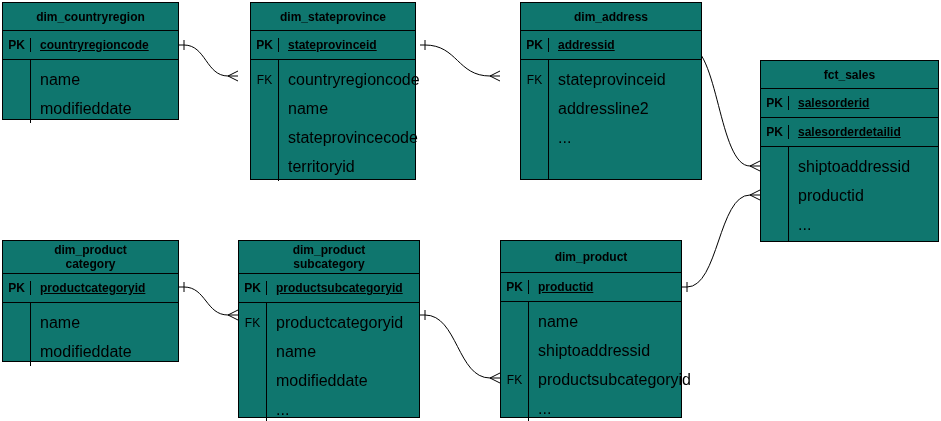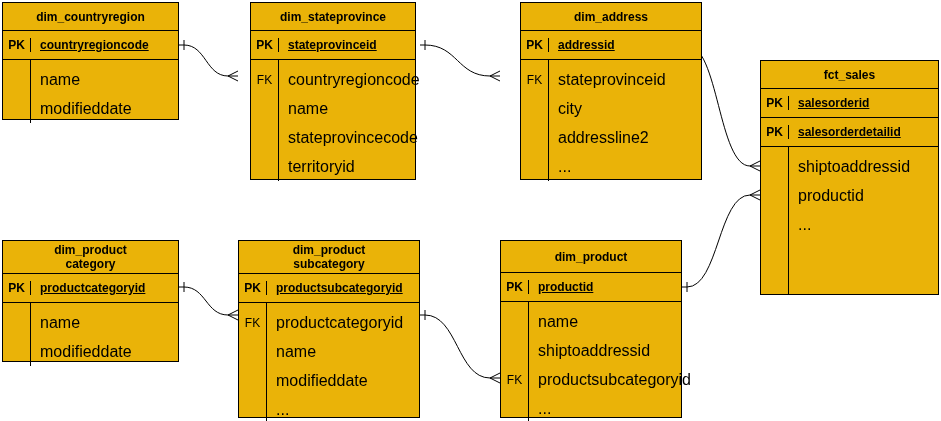--- a/index.html
+++ b/index.html
@@ -24,21 +24,21 @@
     left: 0;
     top: 0;
     width: 941px;
     height: 421px;
     pointer-events: none;
   }
   .entity {
     position: absolute;
     box-sizing: border-box;
     border: 1px solid #000000;
-    background: #eab308;
+    background: #0f766e;
     display: flex;
     flex-direction: column;
   }
   .entity-title {
     box-sizing: border-box;
     border-bottom: 1px solid #000000;
     display: flex;
     align-items: center;
     justify-content: center;
     text-align: center;
@@ -247,27 +247,26 @@
       <div class="key-row" style="height: 29px; flex: 0 0 29px;">
         <div class="key-tag">PK</div>
         <div class="key-name">addressid</div>
       </div>
       <div class="body-block">
         <div class="body-tags">
           <div class="body-tag" style="top: 5px;">FK</div>
         </div>
         <div class="body-fields">
           <div class="field">stateprovinceid</div>
-          <div class="field">city</div>
           <div class="field">addressline2</div>
           <div class="field">...</div>
         </div>
       </div>
     </div>
-    <div class="entity" style="left: 760px; top: 60px; width: 179px; height: 235px;">
+    <div class="entity" style="left: 760px; top: 60px; width: 179px; height: 182px;">
       <div class="entity-title" style="height: 28px; flex: 0 0 28px;">
         <span class="title-text">fct_sales</span>
       </div>
       <div class="key-row" style="height: 29px; flex: 0 0 29px;">
         <div class="key-tag">PK</div>
         <div class="key-name">salesorderid</div>
       </div>
       <div class="key-row" style="height: 29px; flex: 0 0 29px;">
         <div class="key-tag">PK</div>
         <div class="key-name">salesorderdetailid</div>

